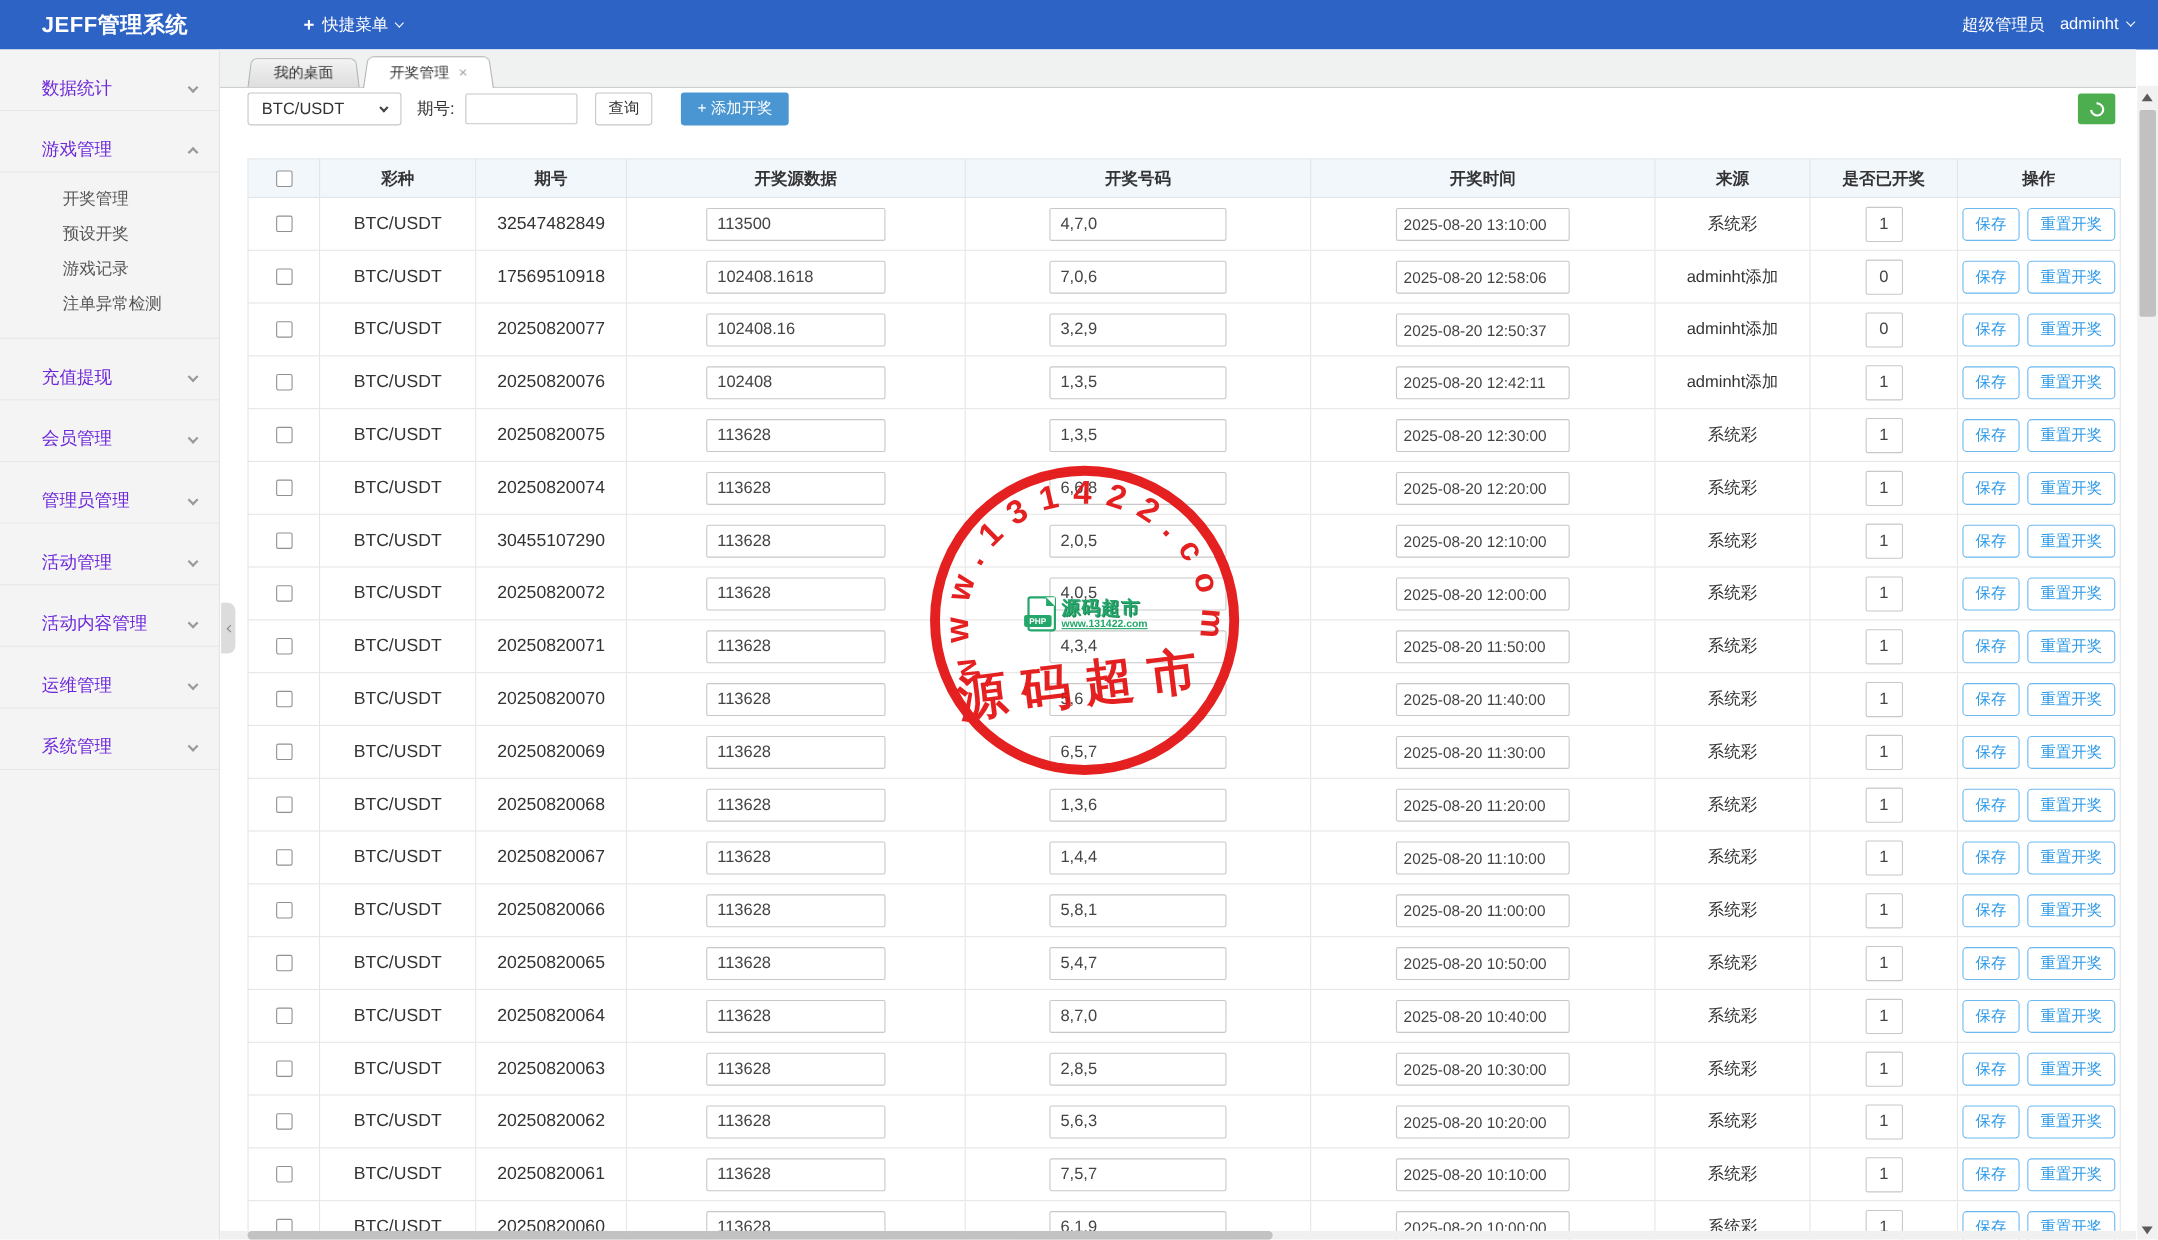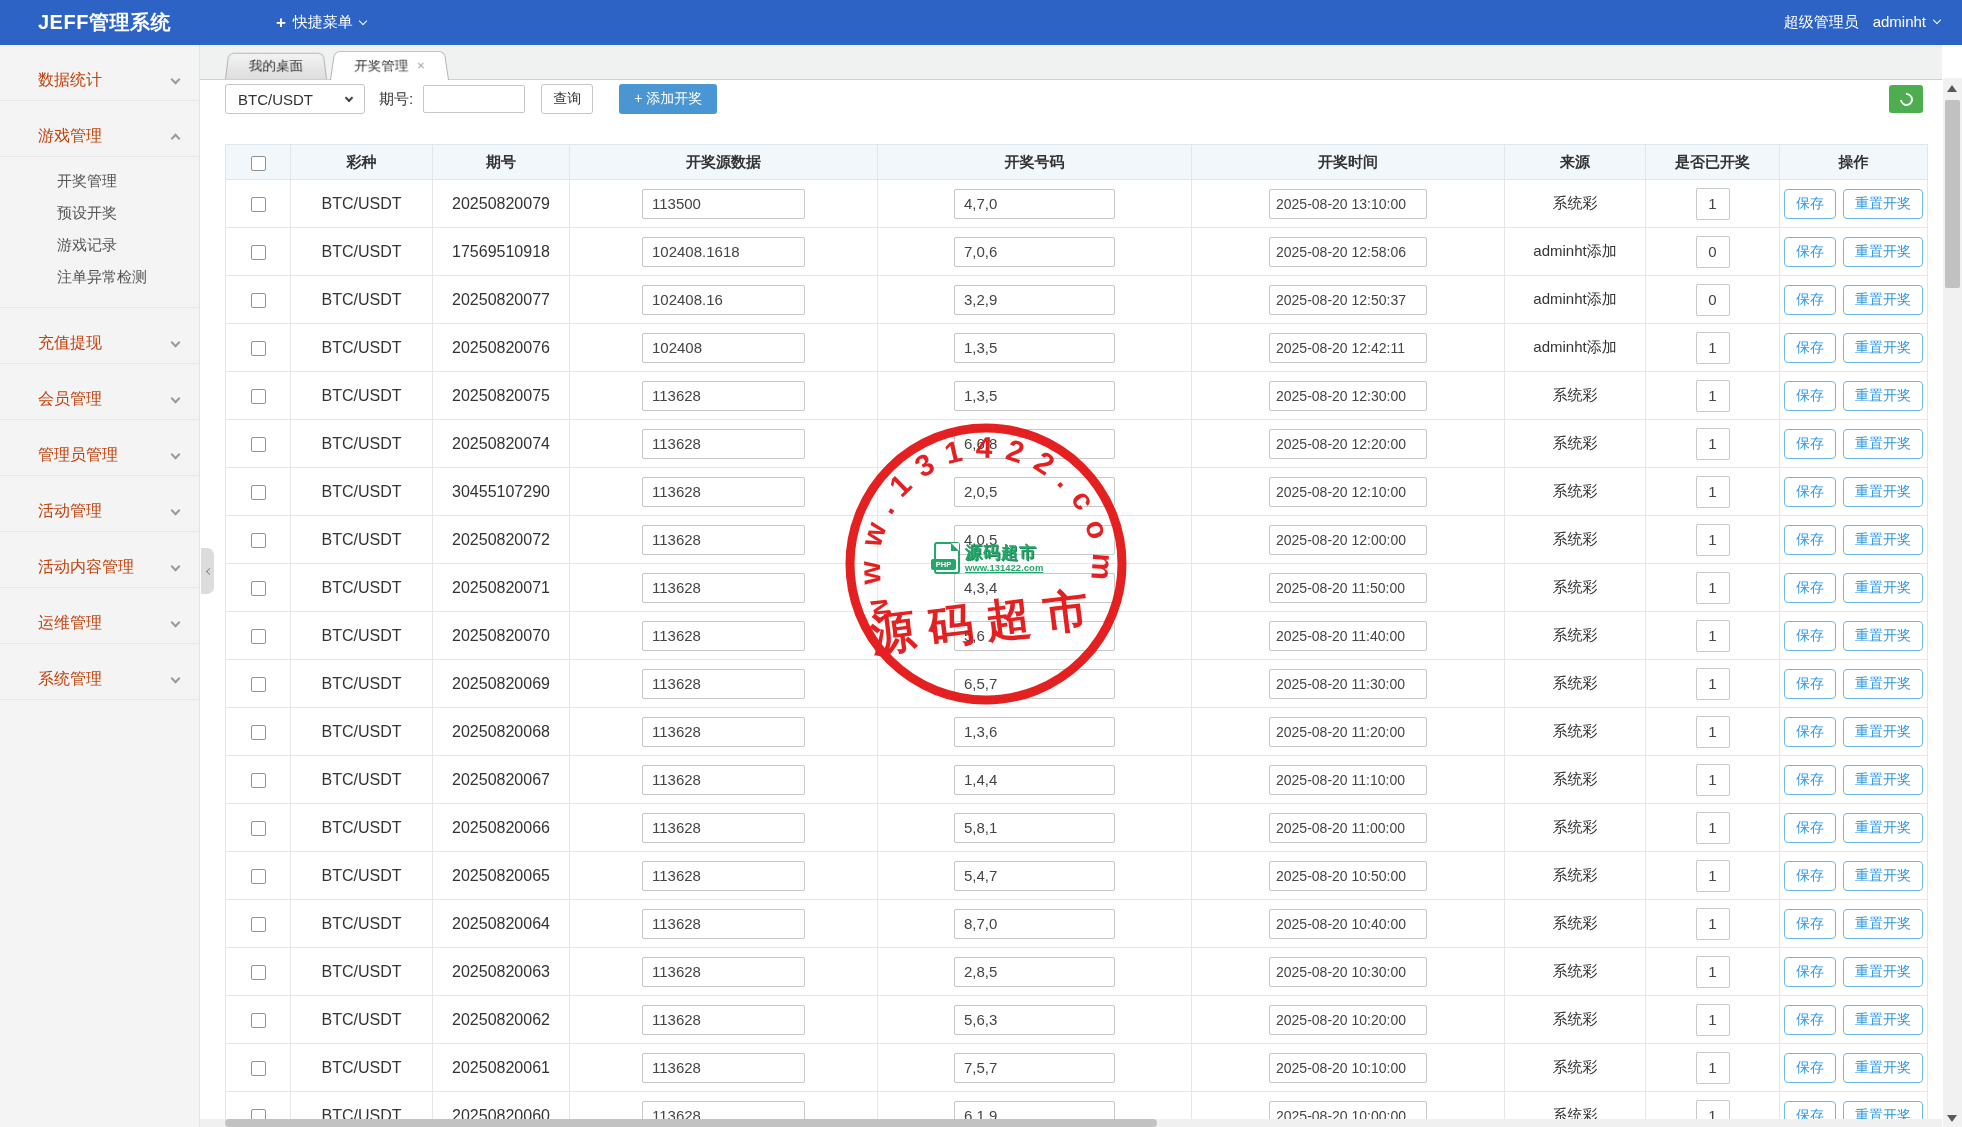--- a/index.html
+++ b/index.html
@@ -17,21 +17,21 @@
   .user { display:flex; align-items:center; gap:8px; cursor:pointer; }
 
   .chev { display:inline-block; width:7px; height:7px; border-right:2px solid #9a9a9a; border-bottom:2px solid #9a9a9a; }
   .chev-down { transform:rotate(45deg); margin-top:-3px; }
   .chev-up { transform:rotate(-135deg); margin-top:4px; }
   .chev-left { transform:rotate(135deg); margin-left:3px; }
   .chev.white { border-color:#fff; width:6px; height:6px; border-width:1.5px; }
 
   
   .sidebar { position:absolute; left:0; top:45px; width:200px; height:1082px; background:#f4f4f4; border-right:1px solid #e3e3e3; }
-  .side-head { height:56px; display:flex; align-items:center; padding:16px 20px 0 38px; font-size:16px; color:#c2410c;
+  .side-head { height:56px; display:flex; align-items:center; padding:16px 20px 0 38px; font-size:16px; color:#6d28d9;
     border-bottom:1px solid #e7e7e7; cursor:pointer; justify-content:space-between; }
   .side-sub { border-bottom:1px solid #e7e7e7; padding:8px 0 14px; }
   .side-sub-item { height:32px; line-height:32px; padding-left:57px; font-size:15px; color:#555; cursor:pointer; }
   .collapse-handle { position:absolute; left:201px; top:548px; width:13px; height:46px; background:#dcdcdc;
     border-radius:0 7px 7px 0; display:flex; align-items:center; justify-content:center; cursor:pointer; z-index:5; }
   .collapse-handle .chev { width:5px; height:5px; border-width:1.5px; border-color:#8a8a8a; }
 
   
   .main { position:absolute; left:200px; top:45px; width:1742px; height:1082px; background:#fff; overflow:hidden; }
 
@@ -210,21 +210,21 @@
               <th>开奖时间</th>
               <th>来源</th>
               <th>是否已开奖</th>
               <th>操作</th>
             </tr>
           </thead>
         <tbody id="tbody">
             <tr>
               <td><span class="cb"></span></td>
               <td>BTC/USDT</td>
-              <td>20250820079</td>
+              <td>32547482849</td>
               <td><input class="cell-input" value="113500" style=""></td>
               <td><input class="cell-input num" value="4,7,0" style=""></td>
               <td><input class="cell-input time" value="2025-08-20 13:10:00" style=""></td>
               <td class="origin-cell">系统彩</td>
               <td><input class="flag-input" value="1" style=""></td>
               <td><button class="btn-act">保存</button><button class="btn-act">重置开奖</button></td>
             </tr>
             <tr>
               <td><span class="cb"></span></td>
               <td>BTC/USDT</td>

